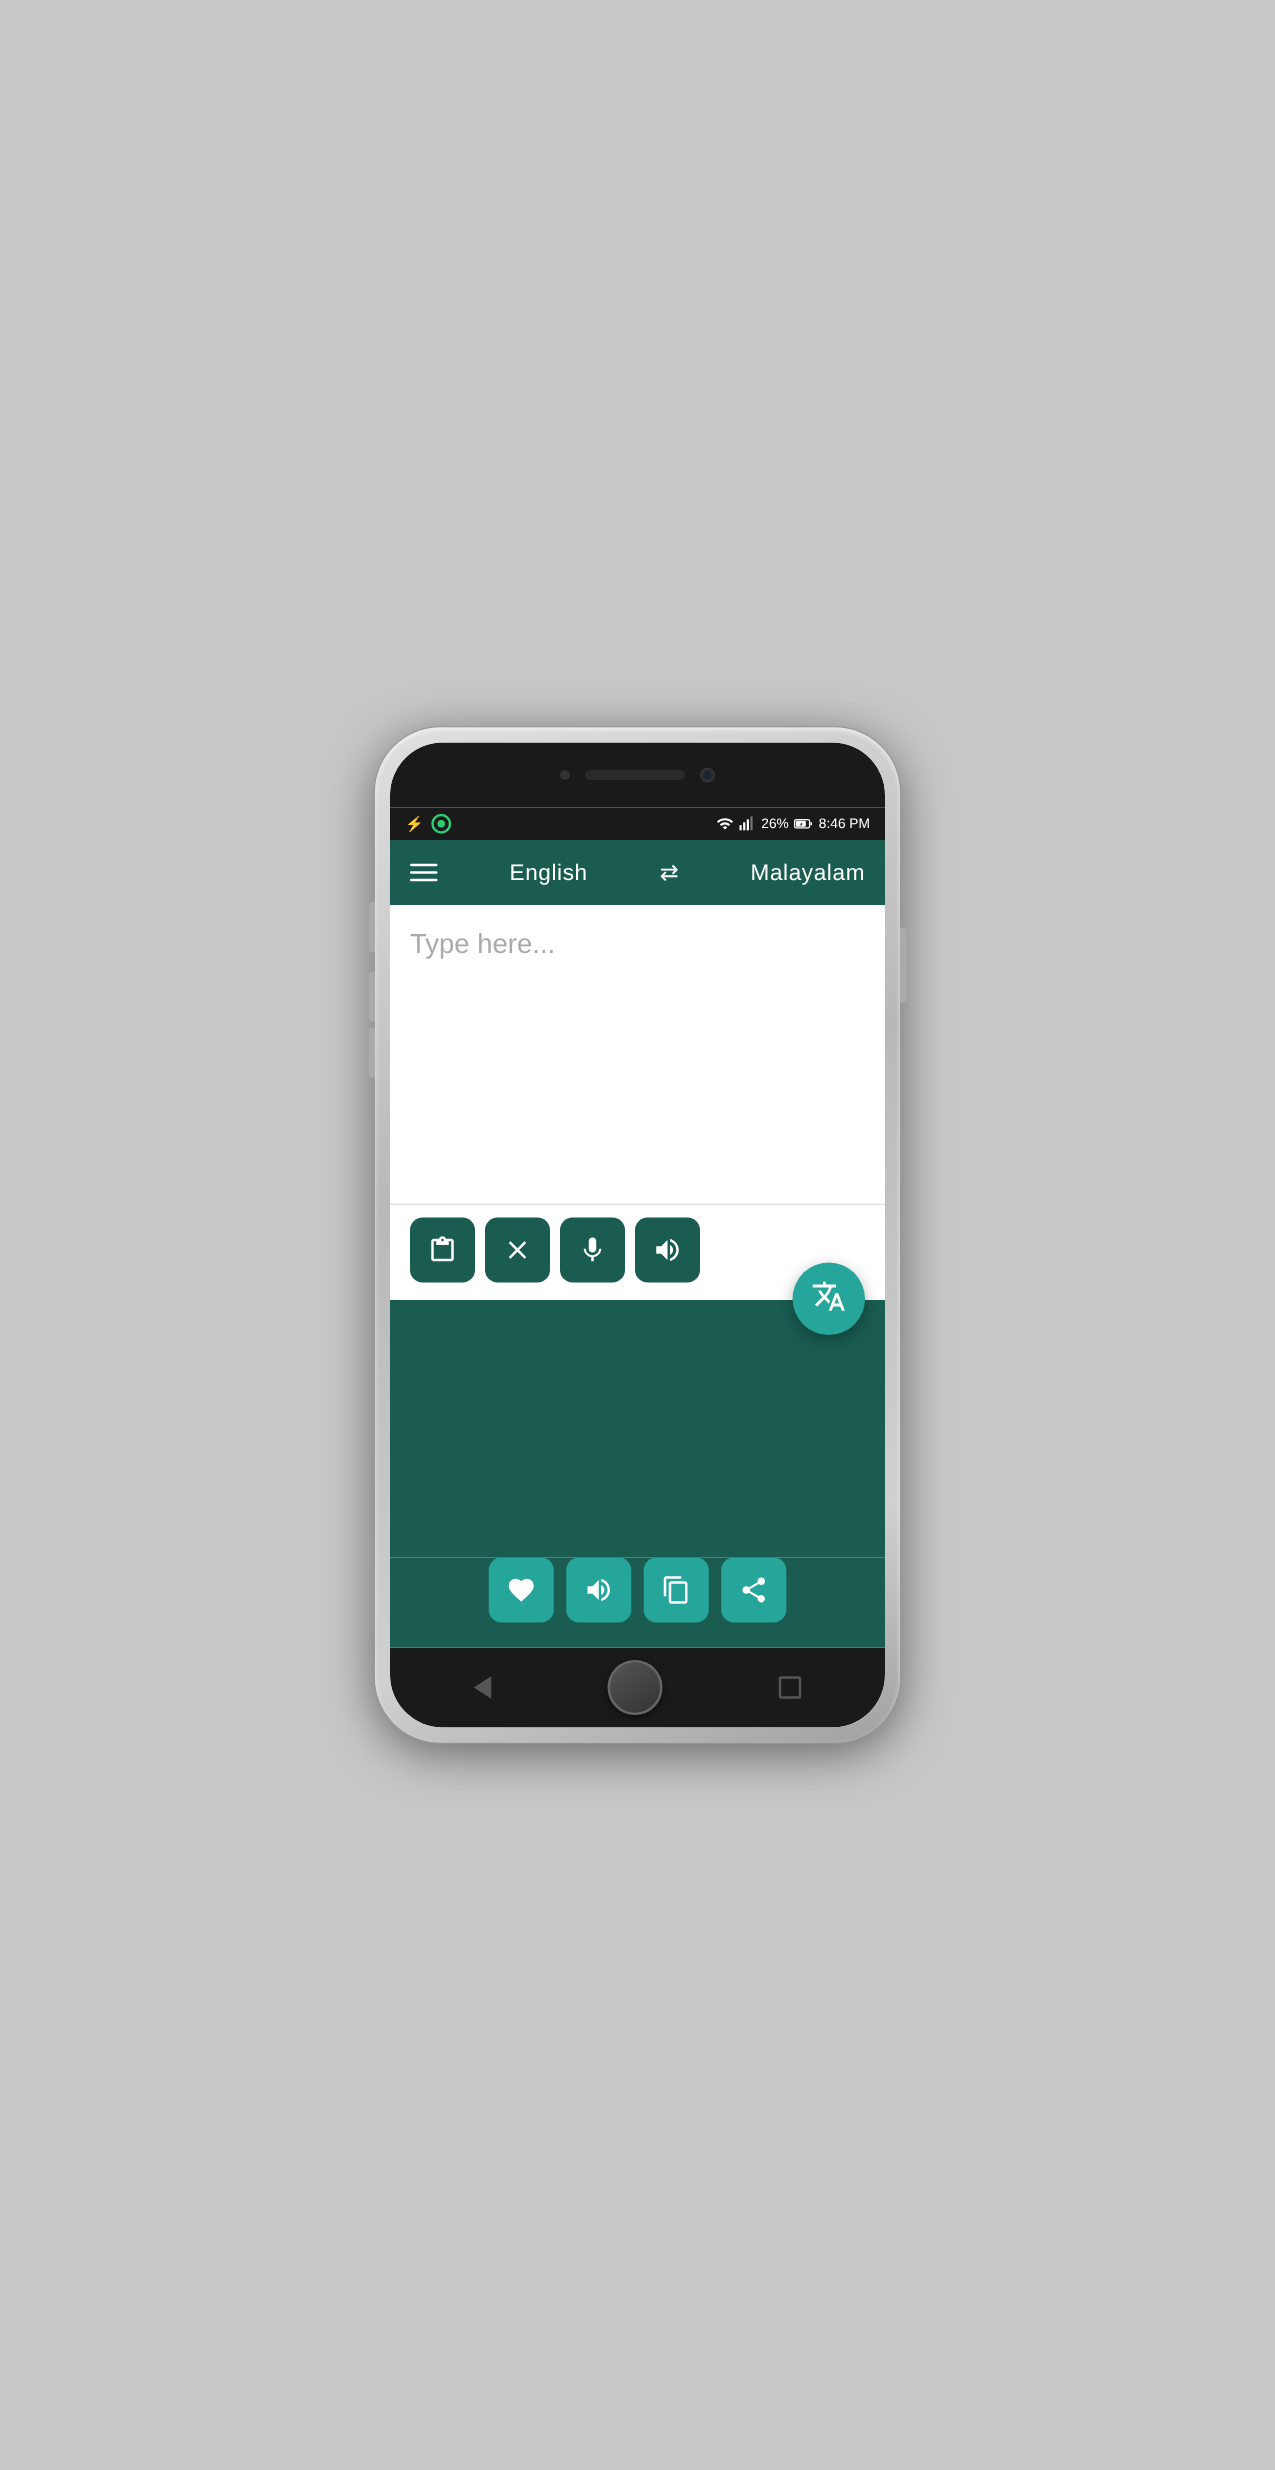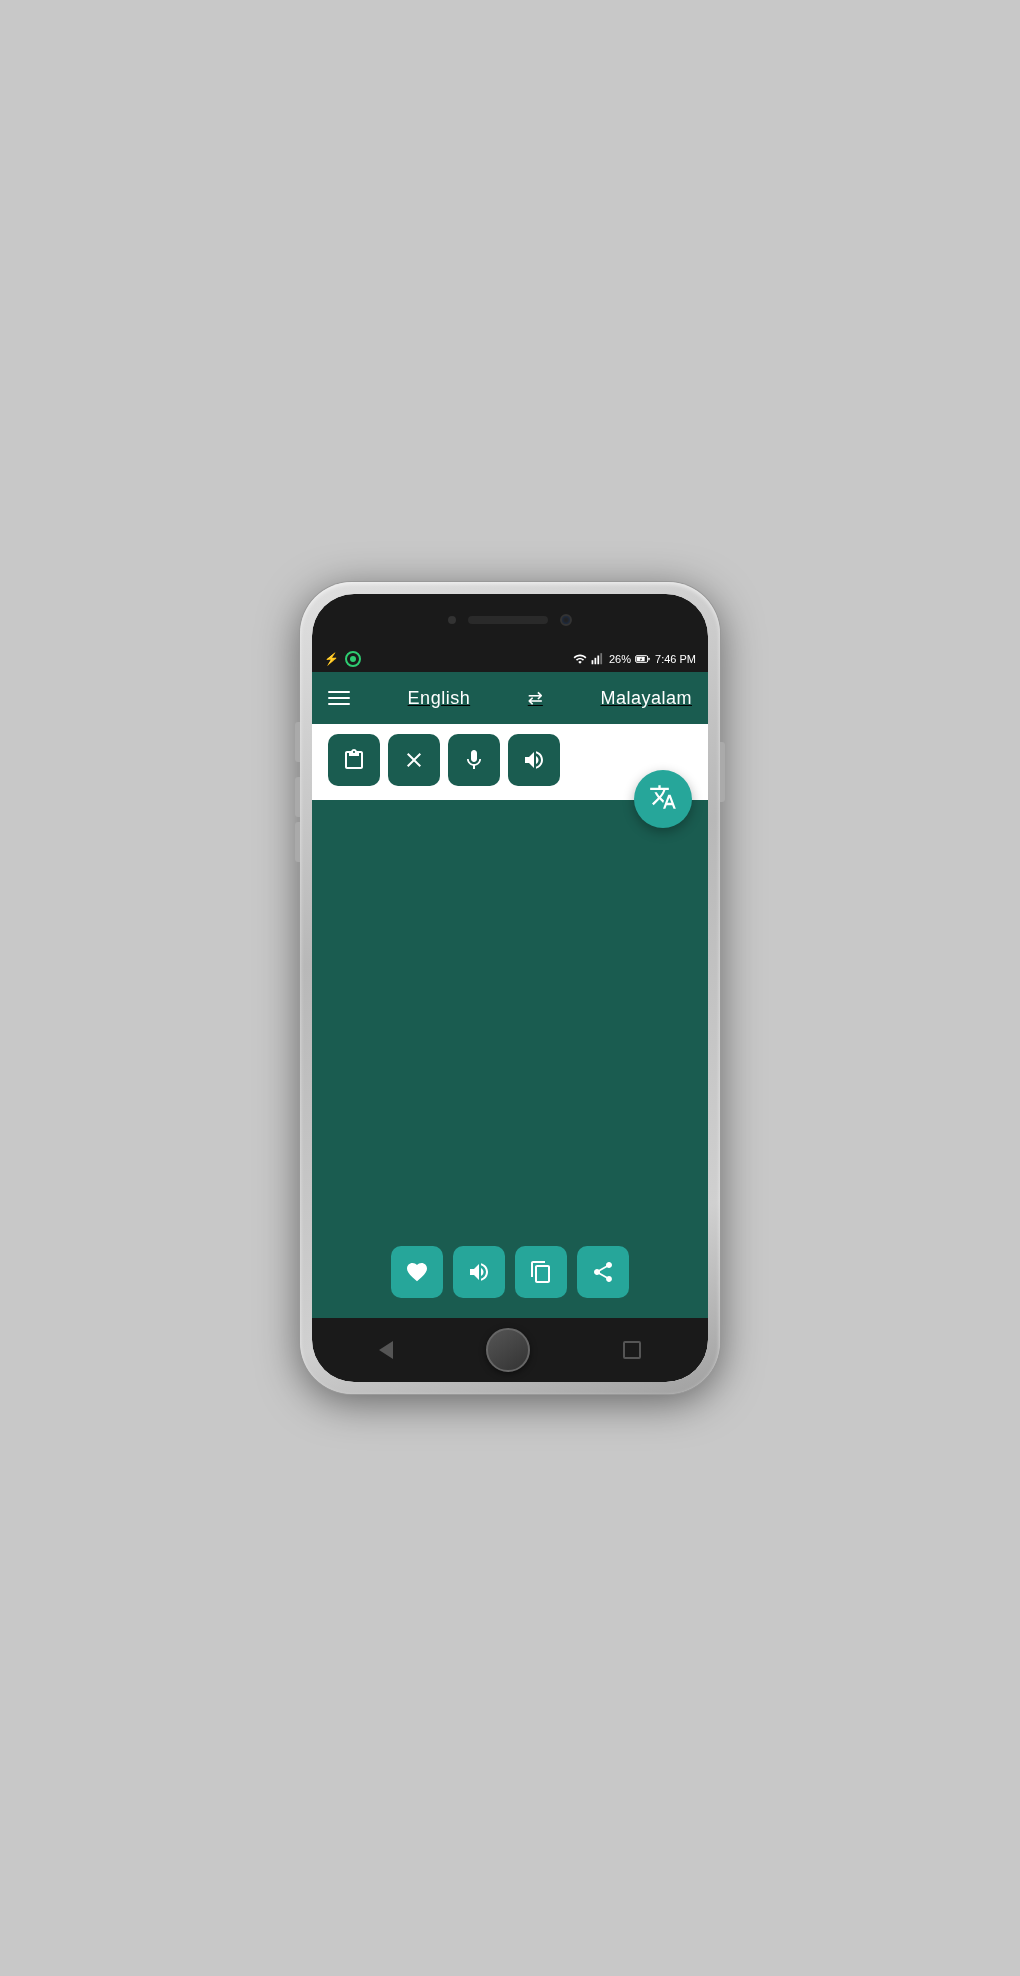--- a/index.html
+++ b/index.html
@@ -141,21 +141,20 @@
 
     
     .app-header {
       background: #1a5c50;
       padding: 12px 16px;
       height: 52px;
       display: flex;
       align-items: center;
       justify-content: space-between;
       flex-shrink: 0;
-      text-decoration: underline;
     }
     .hamburger-icon {
       display: flex;
       flex-direction: column;
       gap: 4px;
       cursor: pointer;
     }
     .hamburger-line {
       width: 22px;
       height: 2px;
@@ -343,37 +342,40 @@
           <rect x="16" y="2" width="3" height="19" opacity="0.4"></rect>
         </svg>
         <span>26%</span>
 
         <svg viewBox="0 0 24 24" style="width:16px;height:16px;fill:white;">
           <rect x="1" y="7" width="18" height="10" rx="2" ry="2" fill="none" stroke="white" stroke-width="1.5"></rect>
           <rect x="20" y="10" width="2" height="4" rx="1"></rect>
           <rect x="2.5" y="8.5" width="12" height="7" rx="1" fill="white"></rect>
           <path d="M9 11l-2 2h2l-2 3 4-4h-2l2-3z" fill="#1a1a1a"></path>
         </svg>
-        <span>7:46 PM</span>
+        <span>8:46 PM</span>
       </div>
     </div>
 
     <div class="app-content">
 
       <div class="app-header">
         <div class="hamburger-icon">
           <div class="hamburger-line"></div>
           <div class="hamburger-line"></div>
           <div class="hamburger-line"></div>
         </div>
         <span class="header-lang">English</span>
         <span class="swap-icon">⇄</span>
         <span class="header-lang">Malayalam</span>
       </div>
 
+      <div class="input-area">
+        <span class="type-placeholder">Type here...</span>
+      </div>
 
       <div class="input-toolbar">
 
         <div class="toolbar-btn">
           <svg class="icon-svg" viewBox="0 0 24 24">
             <path d="M19 3h-4.18C14.4 1.84 13.3 1 12 1c-1.3 0-2.4.84-2.82 2H5c-1.1 0-2 .9-2 2v14c0 1.1.9 2 2 2h14c1.1 0 2-.9 2-2V5c0-1.1-.9-2-2-2zm-7 0c.55 0 1 .45 1 1s-.45 1-1 1-1-.45-1-1 .45-1 1-1zm7 16H5V5h2v3h10V5h2v14z"></path>
           </svg>
         </div>
 
         <div class="toolbar-btn">

